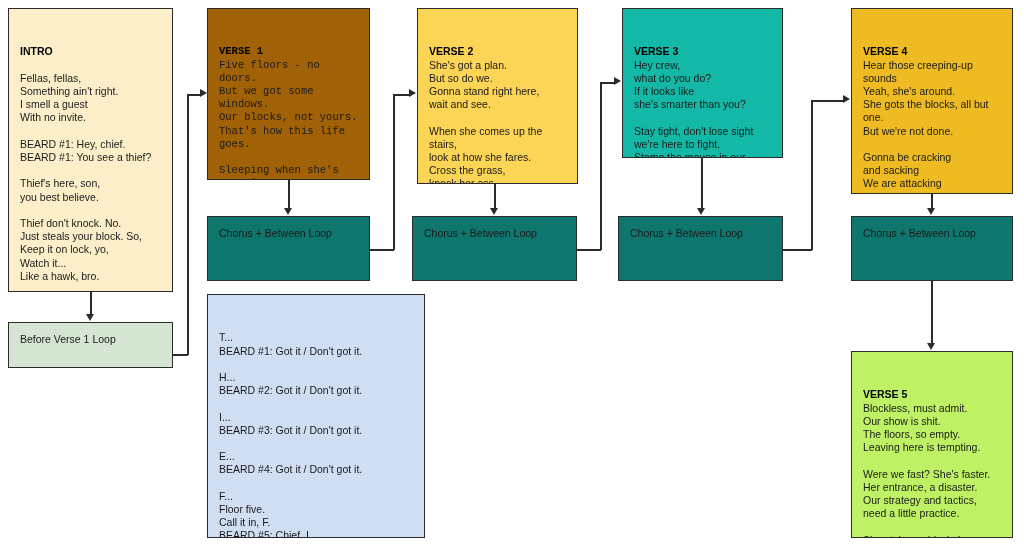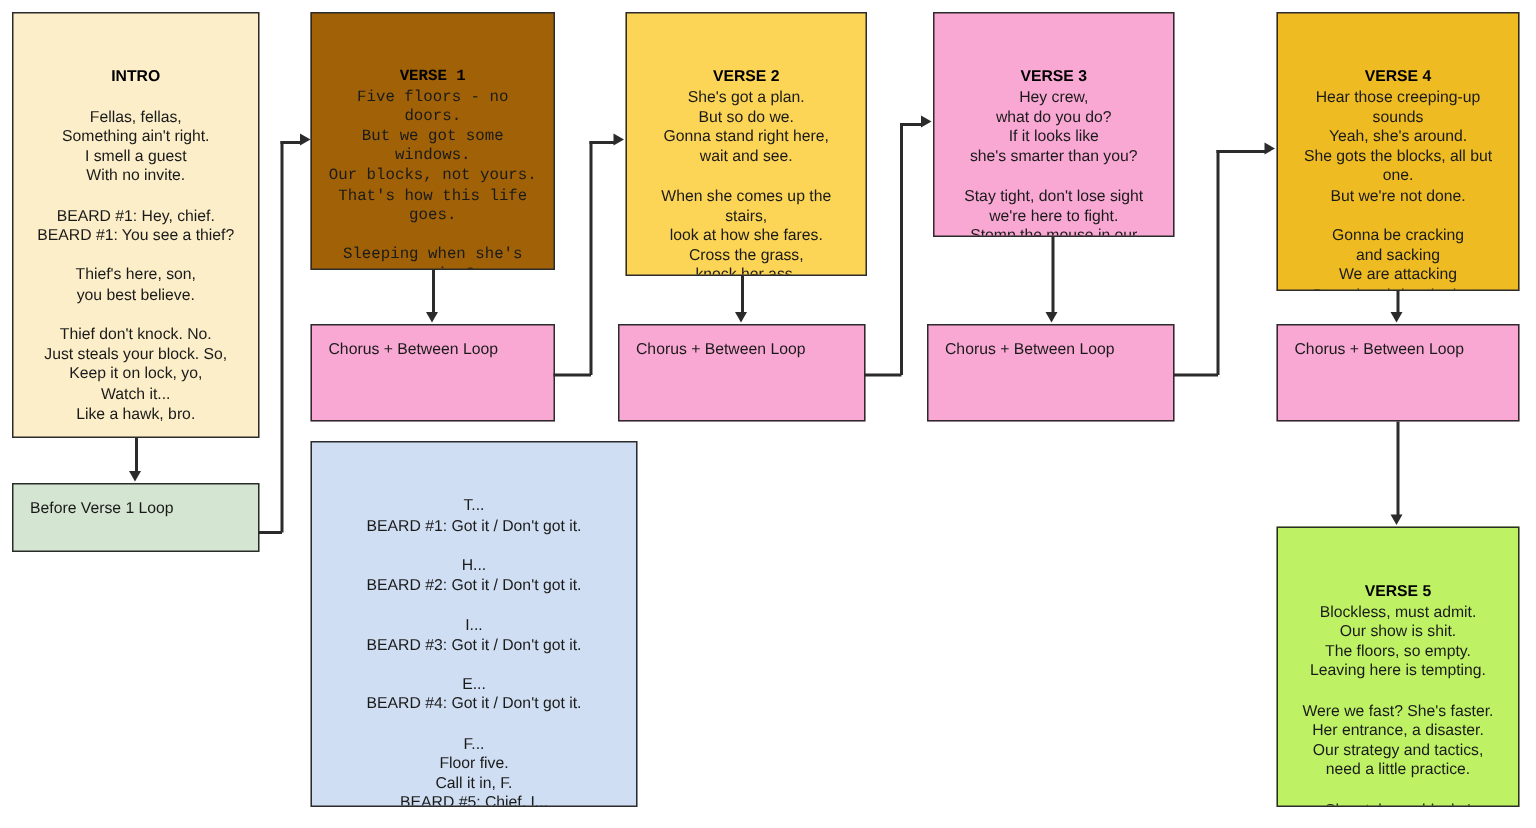--- a/index.html
+++ b/index.html
@@ -18,39 +18,38 @@
   .node {
     position: absolute;
     box-sizing: border-box;
     border: 1.5px solid #2b2b2b;
     padding: 10px 11px;
     font-size: 10.5px;
     line-height: 13.2px;
     color: #1a1a1a;
     white-space: pre-wrap;
     overflow: hidden;
-    text-align: center;
   }
   .node .ttl {
     display: block;
     font-weight: bold;
     font-size: 10.5px;
     line-height: 13.2px;
     color: #000000;
   }
   .node .body {
     display: block;
   }
   .intro  { background: #fbeec8; }
   .v1     { background: #a16207; font-family: Liberation Mono, monospace; }
   .v2     { background: #fcd456; }
-  .v3     { background: #f9a8d4; }
+  .v3     { background: #14b8a6; }
   .v4     { background: #eebb22; }
   .v5     { background: #bef264; }
-  .loop   { background: #f9a8d4; }
+  .loop   { background: #0f766e; }
   .chorus { background: #cfdef2; }
   .green  { background: #d4e6d1; }
 
   .loop .body, .green .body {
     display: block;
     font-size: 10.5px;
   }
   .centerline {
     display: flex;
     align-items: flex-start;

